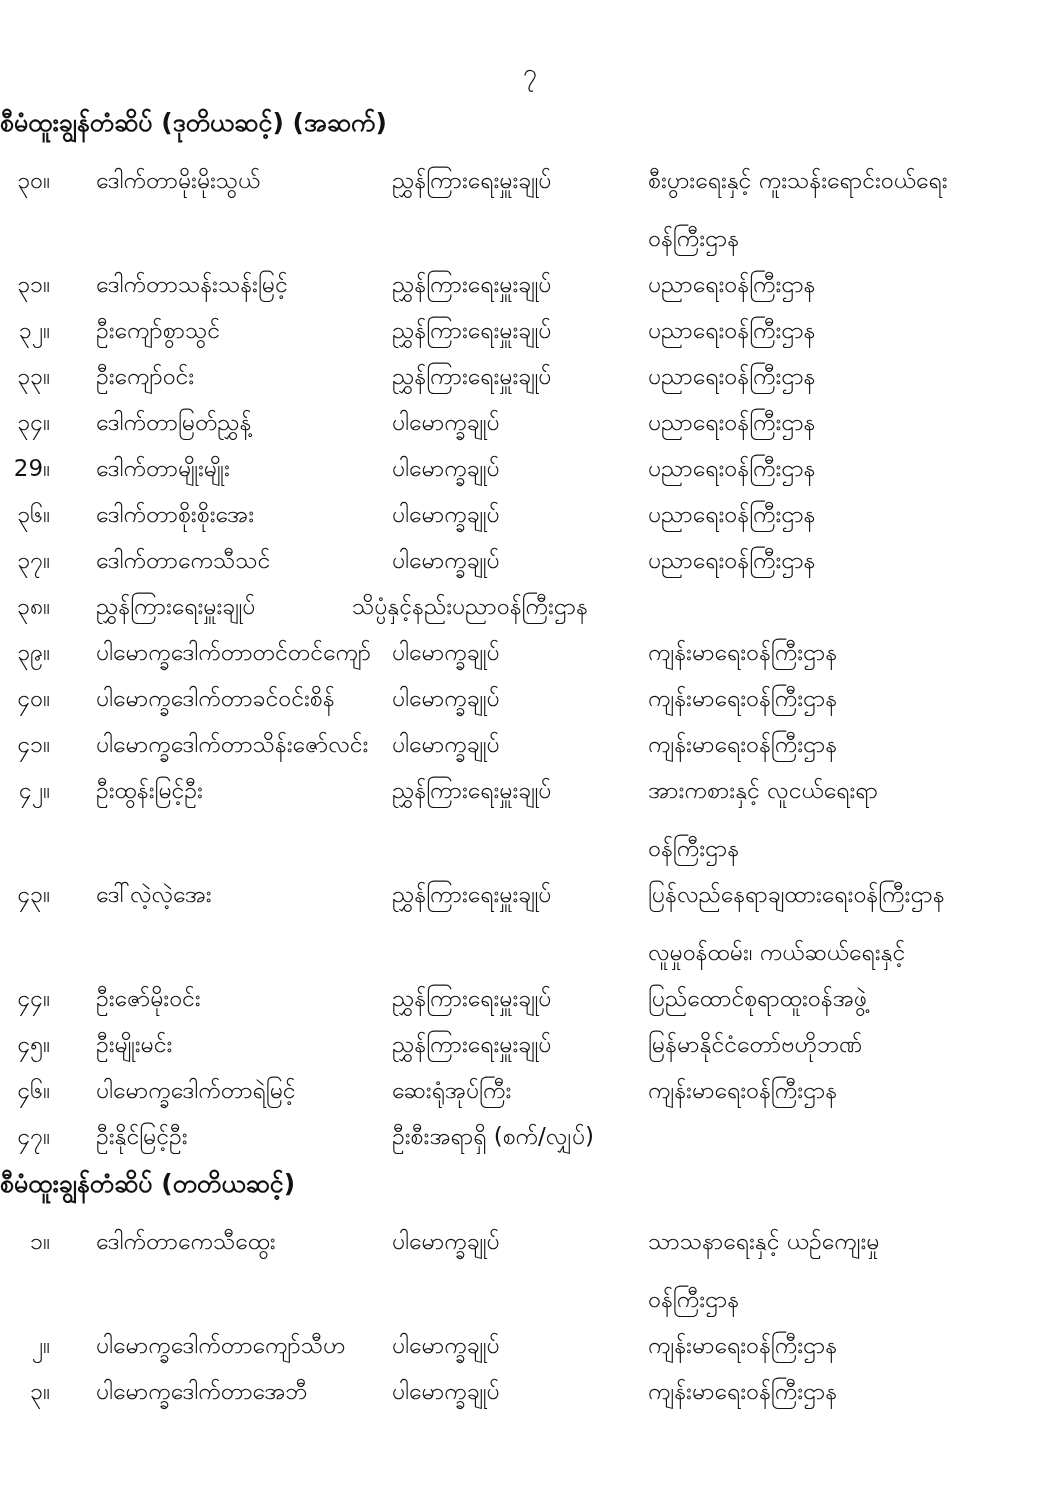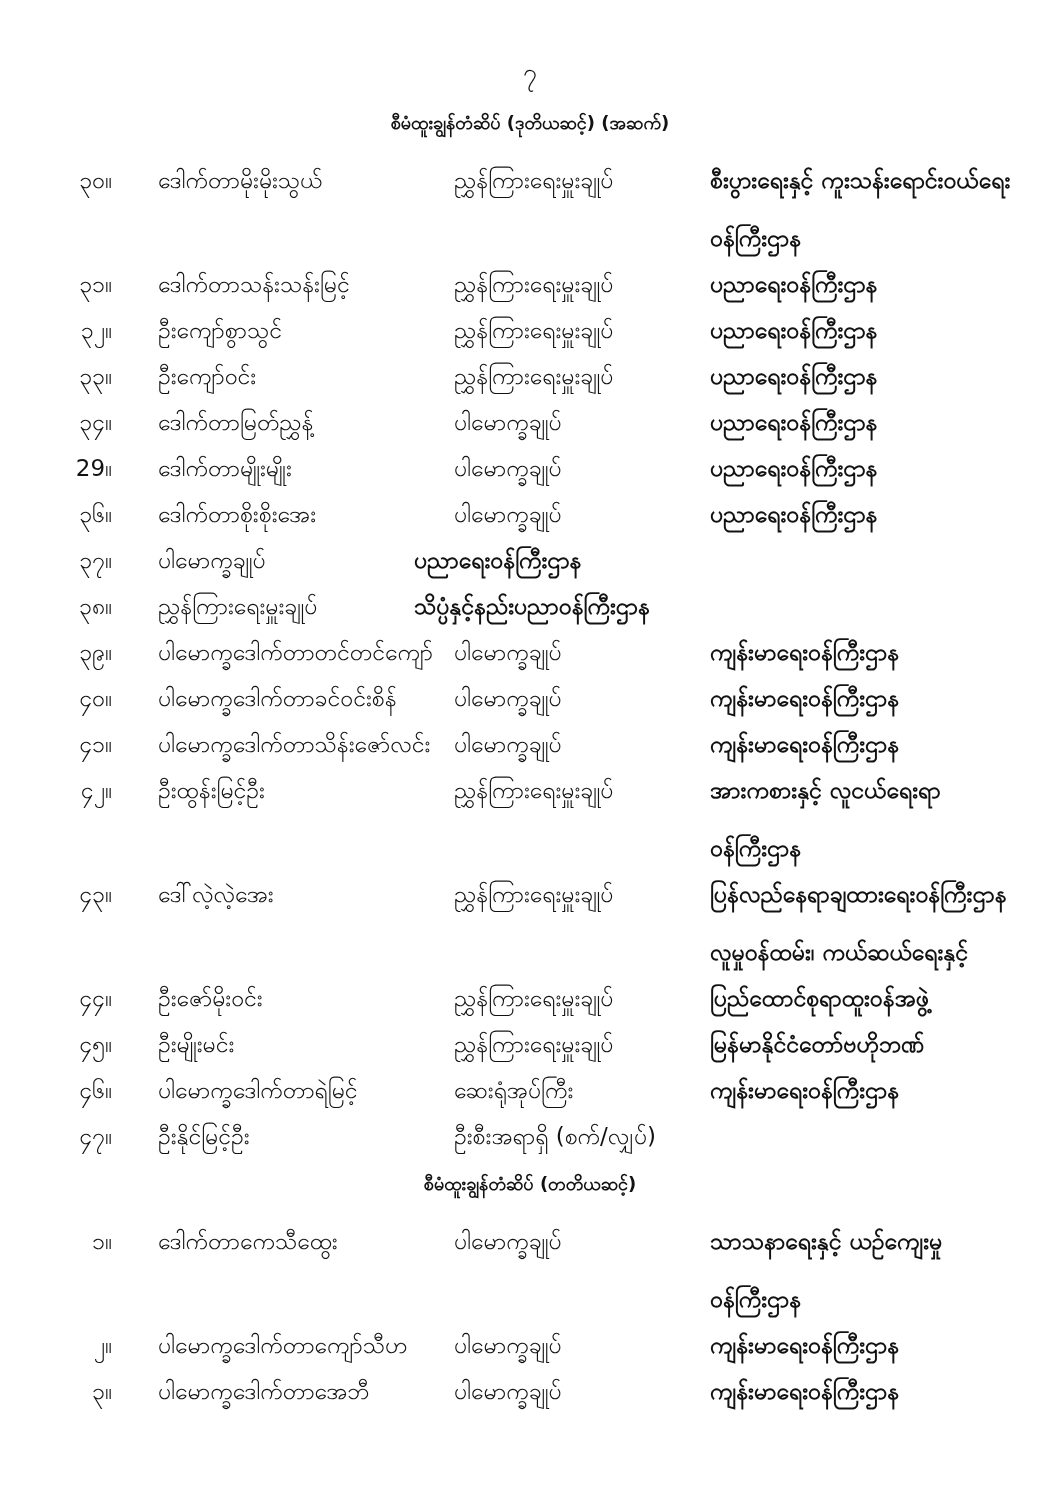--- a/index.html
+++ b/index.html
@@ -21,31 +21,30 @@
     box-sizing: border-box;
     padding-top: 58px;
   }
   .page-number {
     text-align: center;
     font-size: 25px;
     line-height: 30px;
     margin-bottom: 18px;
   }
   .section-title {
-    text-align: center;
+    text-align: left;
     font-weight: bold;
-    font-size: 18px;
+    font-size: 25px;
     line-height: 34px;
     margin: 14px 0 24px 0;
   }
   .rows {}
   .row {
     display: flex;
     align-items: flex-start;
-    padding-left: 62px;
     margin-bottom: 13px;
     font-size: 23px;
     line-height: 33px;
   }
   .col-no {
     width: 96px;
     box-sizing: border-box;
     text-align: right;
     padding-right: 46px;
     flex: 0 0 auto;
@@ -59,21 +58,20 @@
   }
   .col-pos {
     width: 256px;
     flex: 0 0 auto;
     white-space: nowrap;
     overflow: visible;
   }
   .col-min {
     width: 312px;
     flex: 0 0 auto;
-    font-weight: bold;
   }
   .col-min .line {
     white-space: nowrap;
     line-height: 33px;
   }
   .col-min .line + .line {
     margin-top: 25px;
   }
 </style>
 </head>
@@ -145,20 +143,21 @@
     <div class="col-no">၃၆။</div>
     <div class="col-name">ဒေါက်တာစိုးစိုးအေး</div>
     <div class="col-pos">ပါမောက္ခချုပ်</div>
     <div class="col-min">
               <div class="line">ပညာရေးဝန်ကြီးဌာန</div>
             </div>
   </div>
 
   <div class="row">
     <div class="col-no">၃၇။</div>
+    <div class="col-name">ဒေါက်တာကေသီသင်</div>
     <div class="col-pos">ပါမောက္ခချုပ်</div>
     <div class="col-min">
               <div class="line">ပညာရေးဝန်ကြီးဌာန</div>
             </div>
   </div>
 
   <div class="row">
     <div class="col-no">၃၈။</div>
     <div class="col-pos">ညွှန်ကြားရေးမှူးချုပ်</div>
     <div class="col-min">

